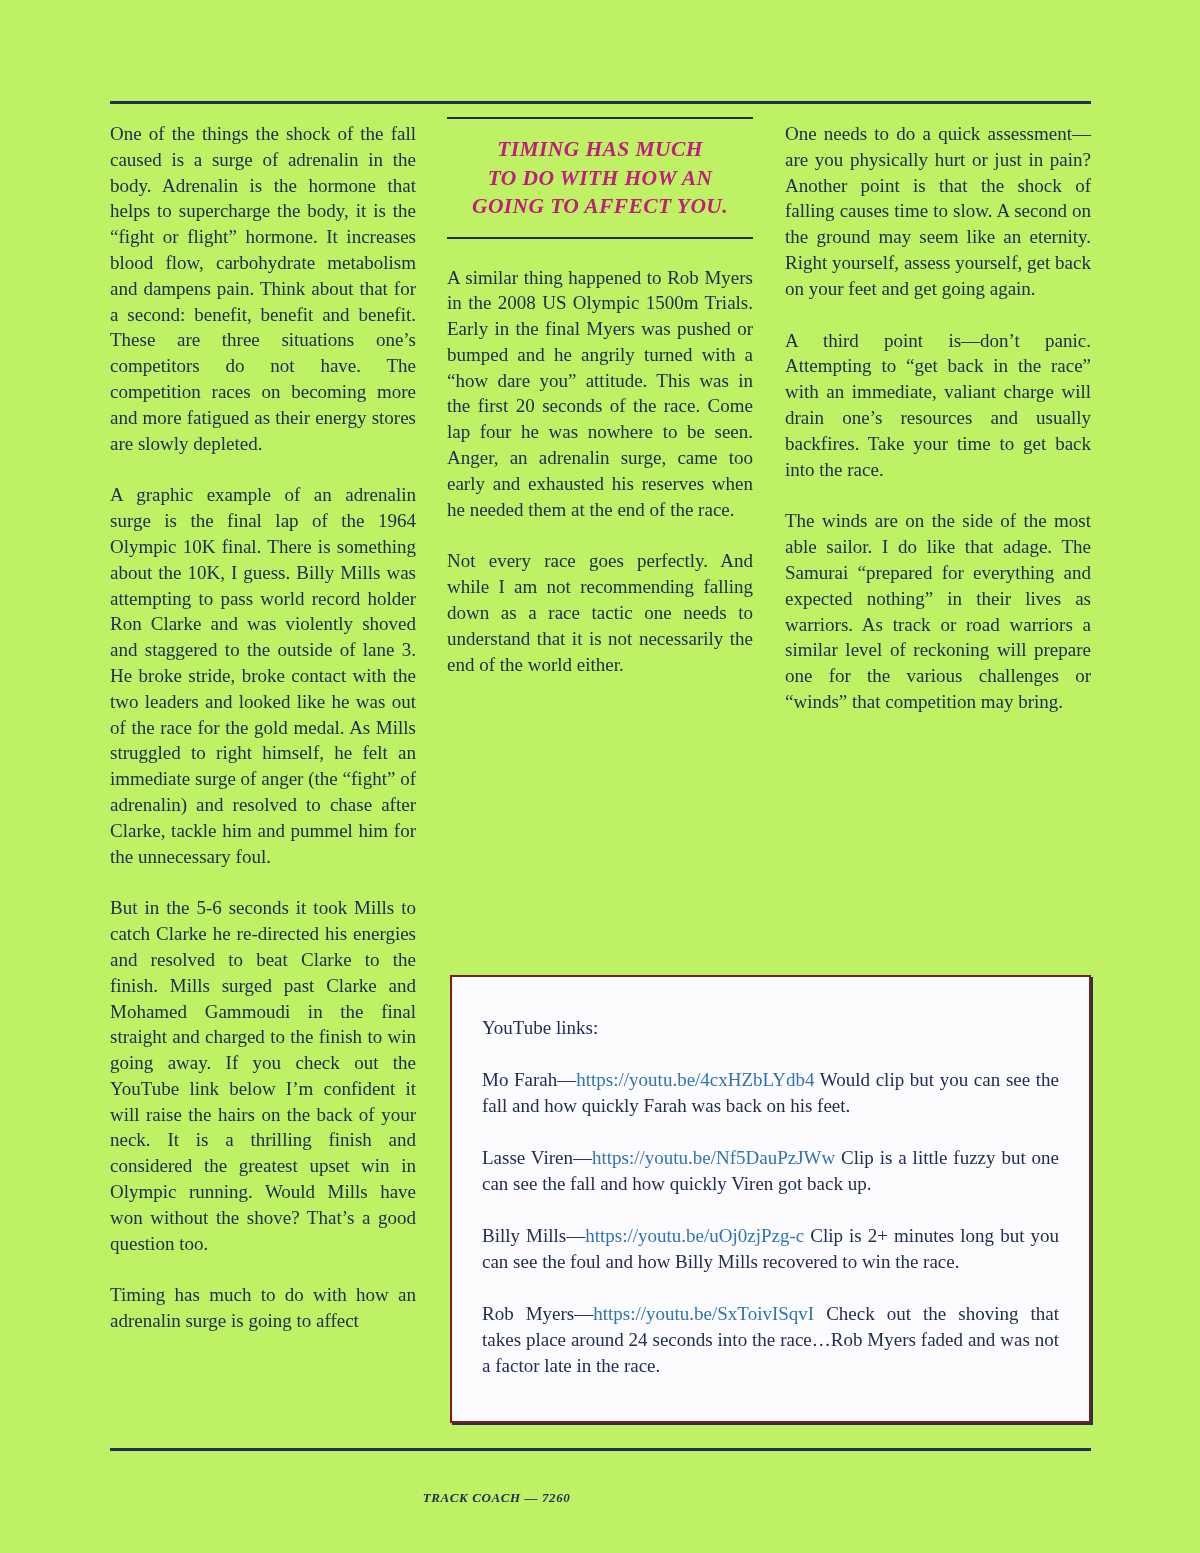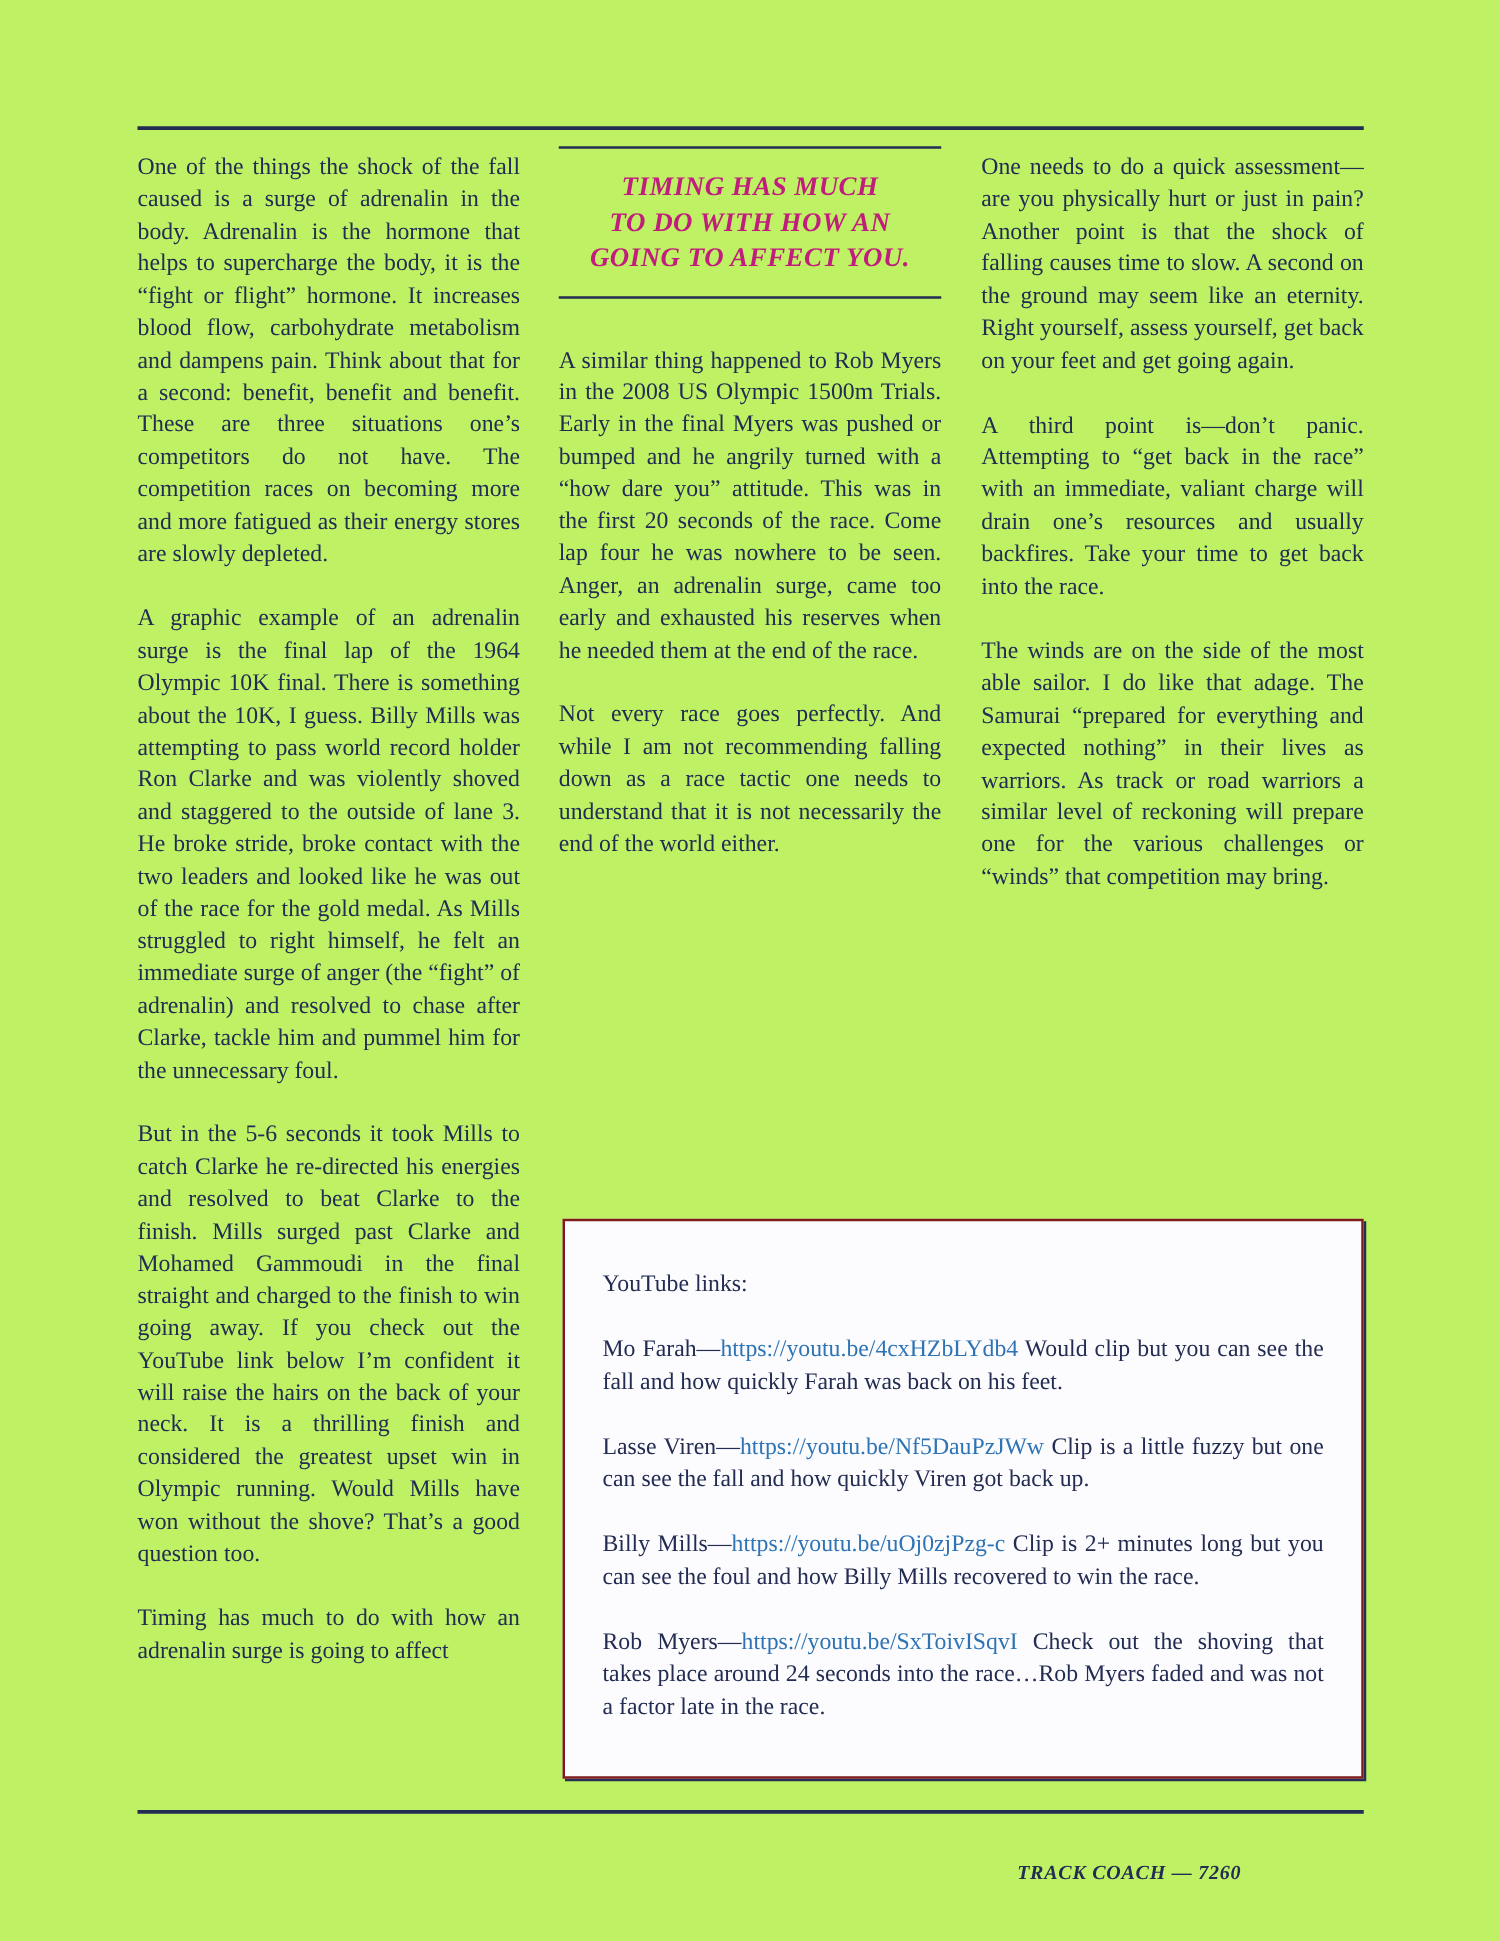--- a/index.html
+++ b/index.html
@@ -21,21 +21,21 @@
     position:absolute;top:121px;width:306px;
     font-size:19px;line-height:25.8px;
     text-align:justify;
     color:#232c52;
   }
   .col p{margin:0 0 26px 0;}
   #col1{left:110px;}
   #col2{left:447px;}
   #col3{left:785px;}
   .pullquote{
-    margin:-4px 0 37px 0;
+    margin:-4px 0 26px 0;
   }
   .pq-rule{height:2px;background:#232c52;}
   .pq-rule.top{margin-bottom:16px;}
   .pq-rule.bottom{margin-top:16px;}
   .pq-line{
     text-align:center;
     color:#c11d7c;
     font-weight:bold;
     font-style:italic;
     font-size:21.5px;
@@ -56,24 +56,24 @@
   }
   .yt-box p{margin:0 0 26px 0;}
   .yt-heading{text-align:left;}
   .yt-link{
     color:#2e74b5;
     text-decoration:none;
     cursor:pointer;
   }
   .footer{
     position:absolute;left:0;top:1490px;width:993px;
-    text-align:right;
+    text-align:center;
     font-weight:bold;
     font-style:italic;
-    font-size:16px;
+    font-size:13px;
     letter-spacing:0.6px;
     color:#232c52;
   }
 </style>
 </head>
 <body>
 
 <div class="page">
 
   <div class="rule" id="rule-top"></div>

